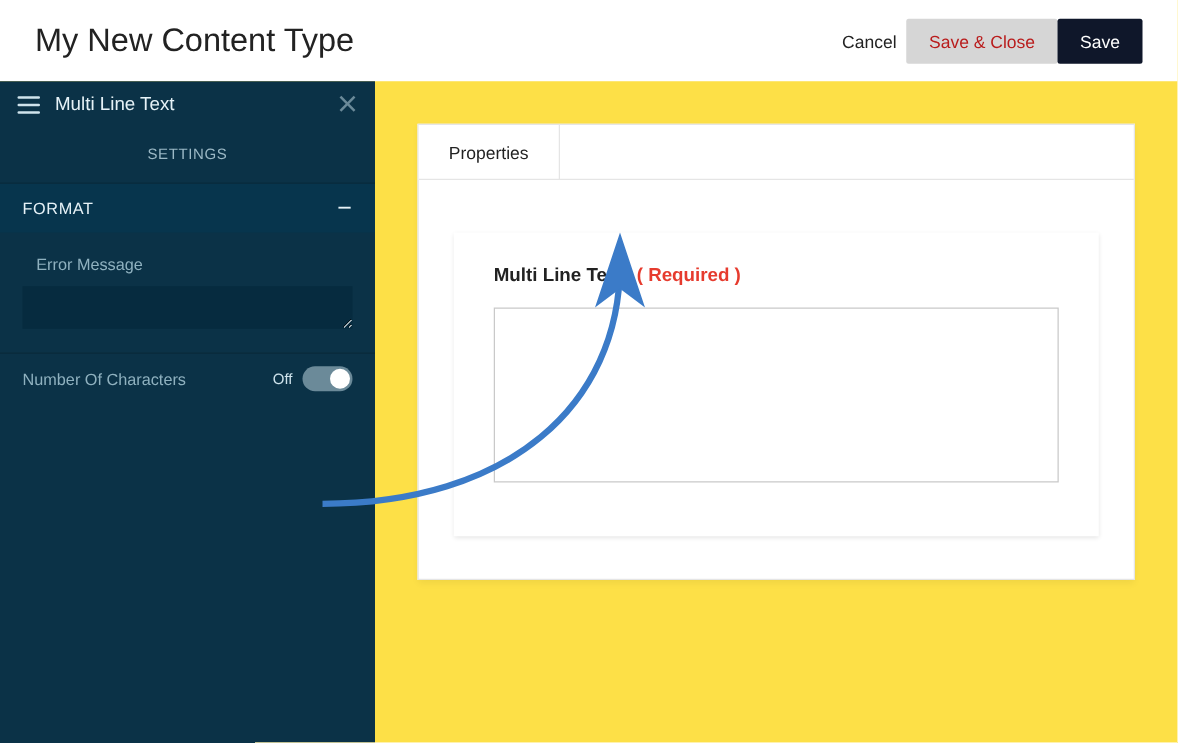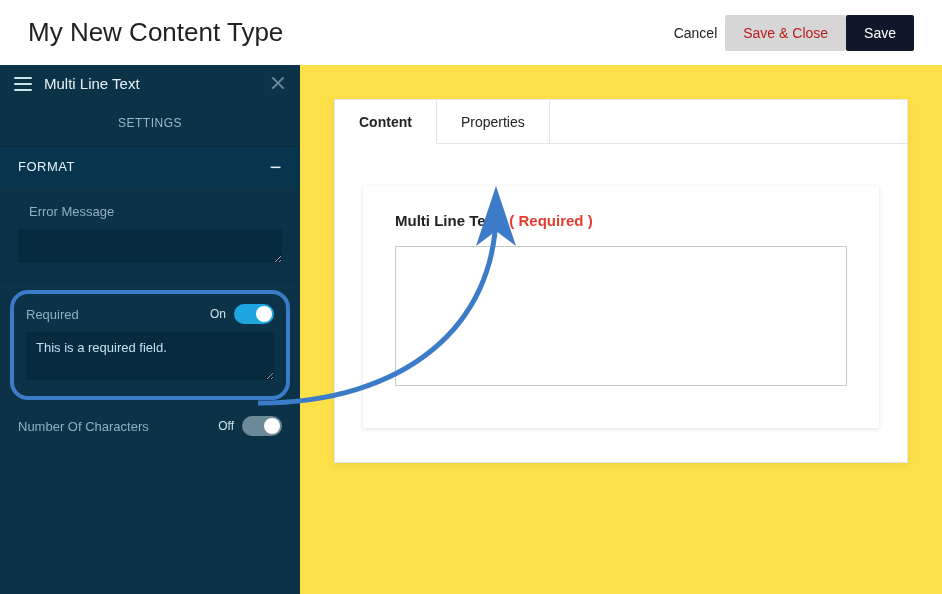--- a/index.html
+++ b/index.html
@@ -238,48 +238,35 @@
       <span class="minus">−</span>
     </div>
 
     <div class="field-block">
       <div class="field-label">Error Message</div>
       <textarea class="dark-textarea" value="" style=""></textarea>
     </div>
 
     <div class="divider"></div>
 
-    <div class="req-block">
-      <div class="row-toggle">
-        <span class="lbl">Required</span>
-        <div class="toggle-wrap">
-          <span class="toggle-text">On</span>
-          <div class="toggle on">
-              <div class="knob"></div>
-            </div>
-        </div>
-      </div>
-      <textarea class="req-textarea" style="">This is a required field.</textarea>
-    </div>
 
     <div class="numchars">
       <span class="lbl">Number Of Characters</span>
       <div class="toggle-wrap">
         <span class="toggle-text">Off</span>
         <div class="toggle off">
             <div class="knob"></div>
           </div>
       </div>
     </div>
   </div>
 
   <div class="canvas">
     <div class="card">
       <div class="card-tabs">
-        <div class="card-tab active">Content</div>
         <div class="card-tab">Properties</div>
         <div class="filler"></div>
       </div>
       <div class="card-body">
         <div class="inner">
           <div>
             <span class="field-title">Multi Line Text</span>
             <span class="req-tag">( Required )</span>
           </div>
           <textarea class="big-textarea" value="" style=""></textarea>

